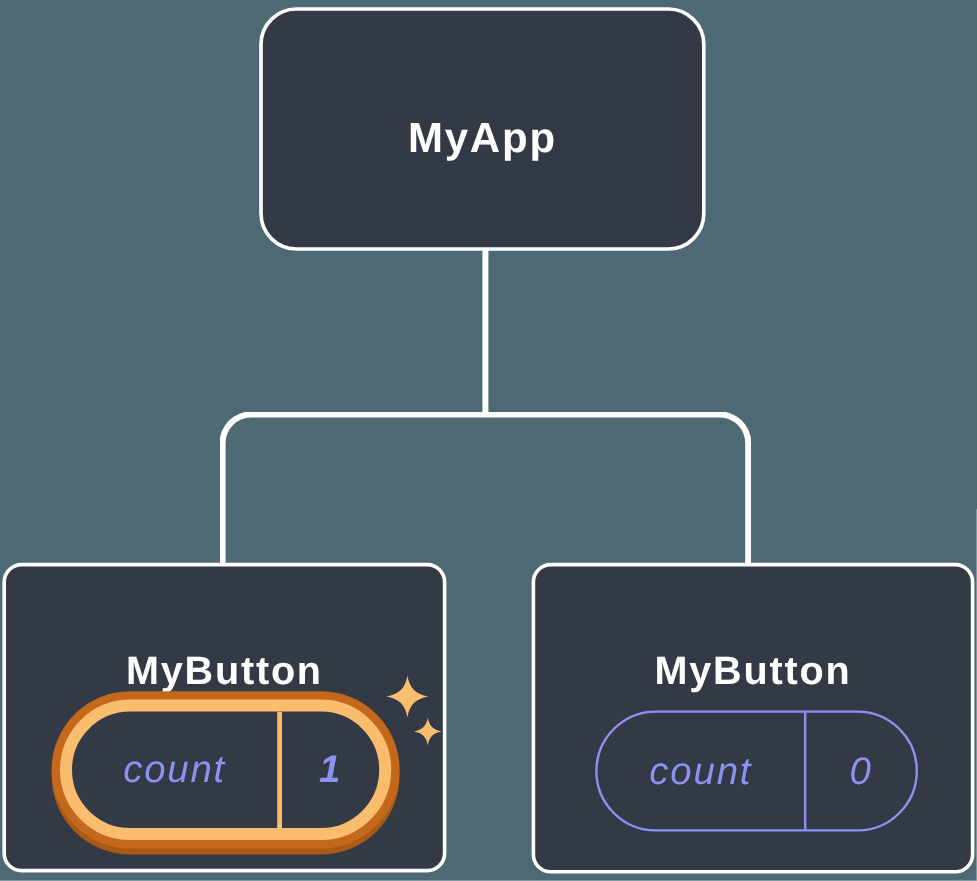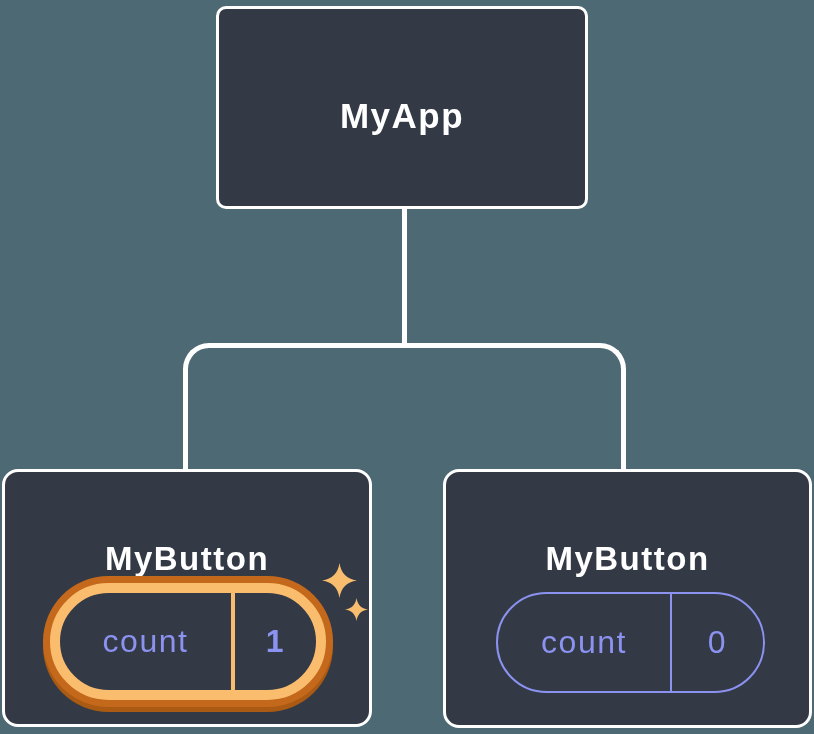--- a/index.html
+++ b/index.html
@@ -12,21 +12,21 @@
     height: 734px;
     background: var(--bg);
     overflow: hidden;
   }
 
   
   .node {
     position: absolute;
     background: var(--node);
     border: 3px solid var(--line);
-    border-radius: 10px;
+    border-radius: 31px;
   }
   .node-root   { left: 216px; top: 6px;   width: 372px; height: 203px; }
   .node-left   { left: 2px;   top: 469px; width: 370px; height: 258px; border-radius: 16px; }
   .node-right  { left: 443px; top: 469px; width: 369px; height: 259px; border-radius: 16px; }
 
   .node-label {
     position: absolute;
     left: 0; right: 0;
     text-align: center;
     color: #ffffff;
@@ -73,20 +73,21 @@
     width: 269px; height: 101px;
     border: 2px solid var(--purple);
   }
   .pill-cell {
     display: flex;
     align-items: center;
     justify-content: center;
     color: var(--purple);
     font-size: 32px;
     letter-spacing: 1.5px;
+    font-style: italic;
   }
   .pill-hot    .cell-key { flex: 0 0 171px; }
   .pill-normal .cell-key { flex: 0 0 172px; }
   .cell-value { flex: 1; }
   .pill-hot .cell-value { font-weight: 700; }
   .pill-divider { width: 4px; background: var(--gold); }
   .pill-normal .pill-divider { width: 2px; background: var(--purple); }
 
   
   .sparkle { position: absolute; z-index: 3; }

